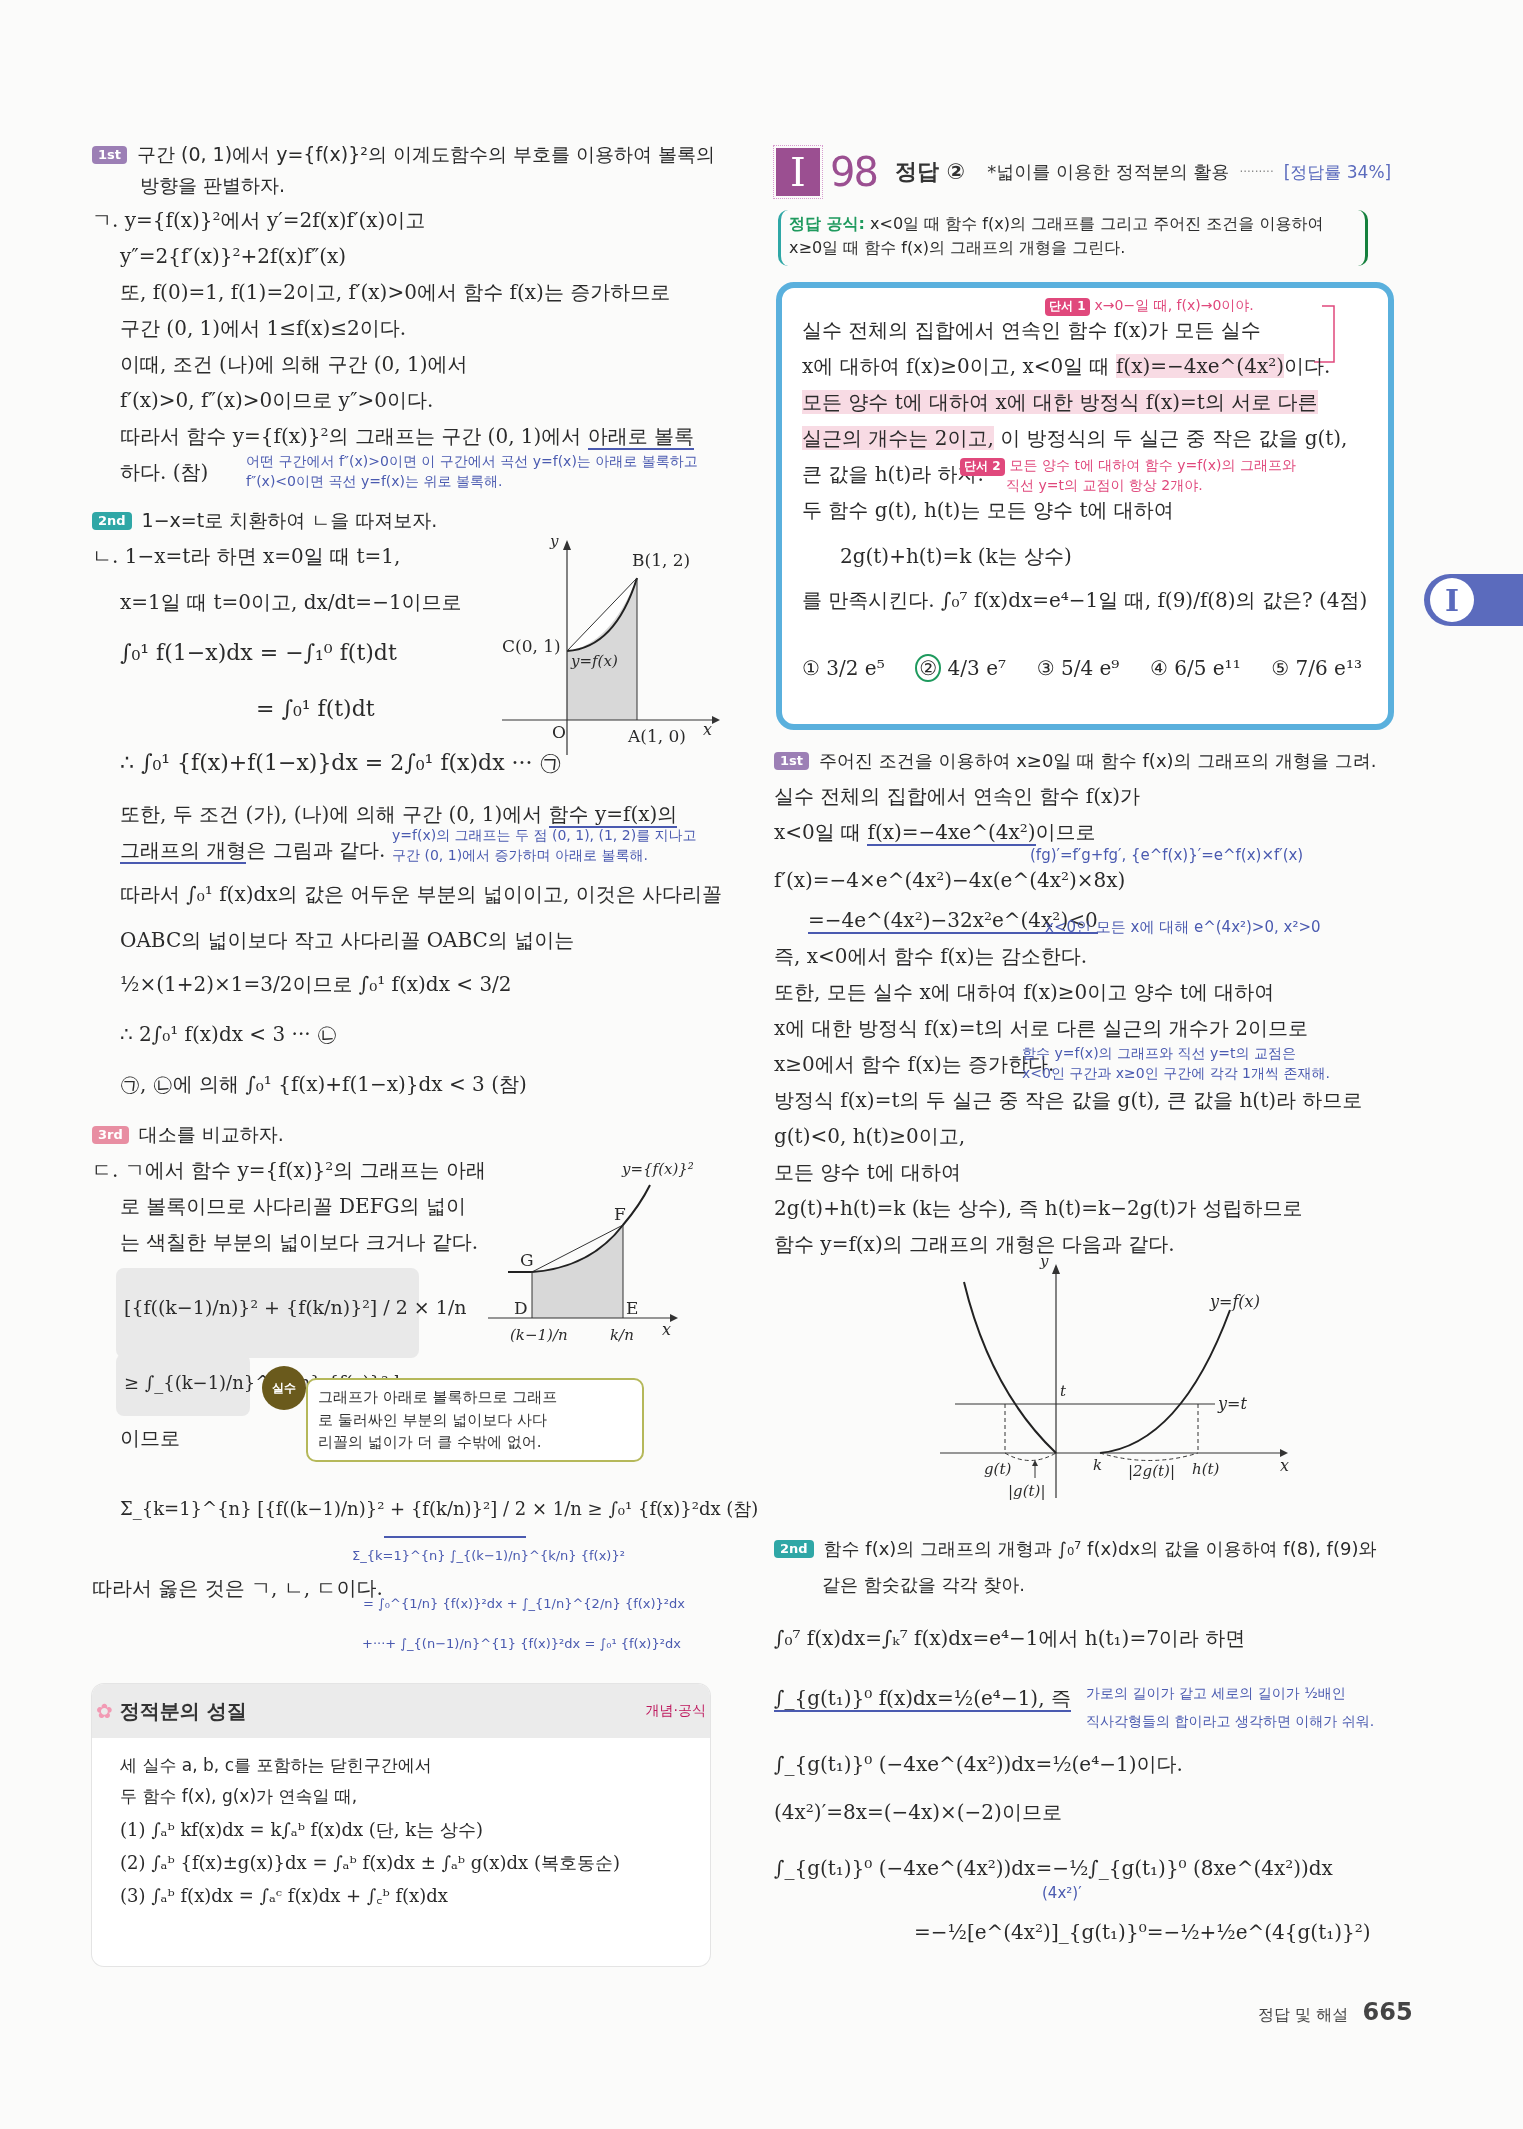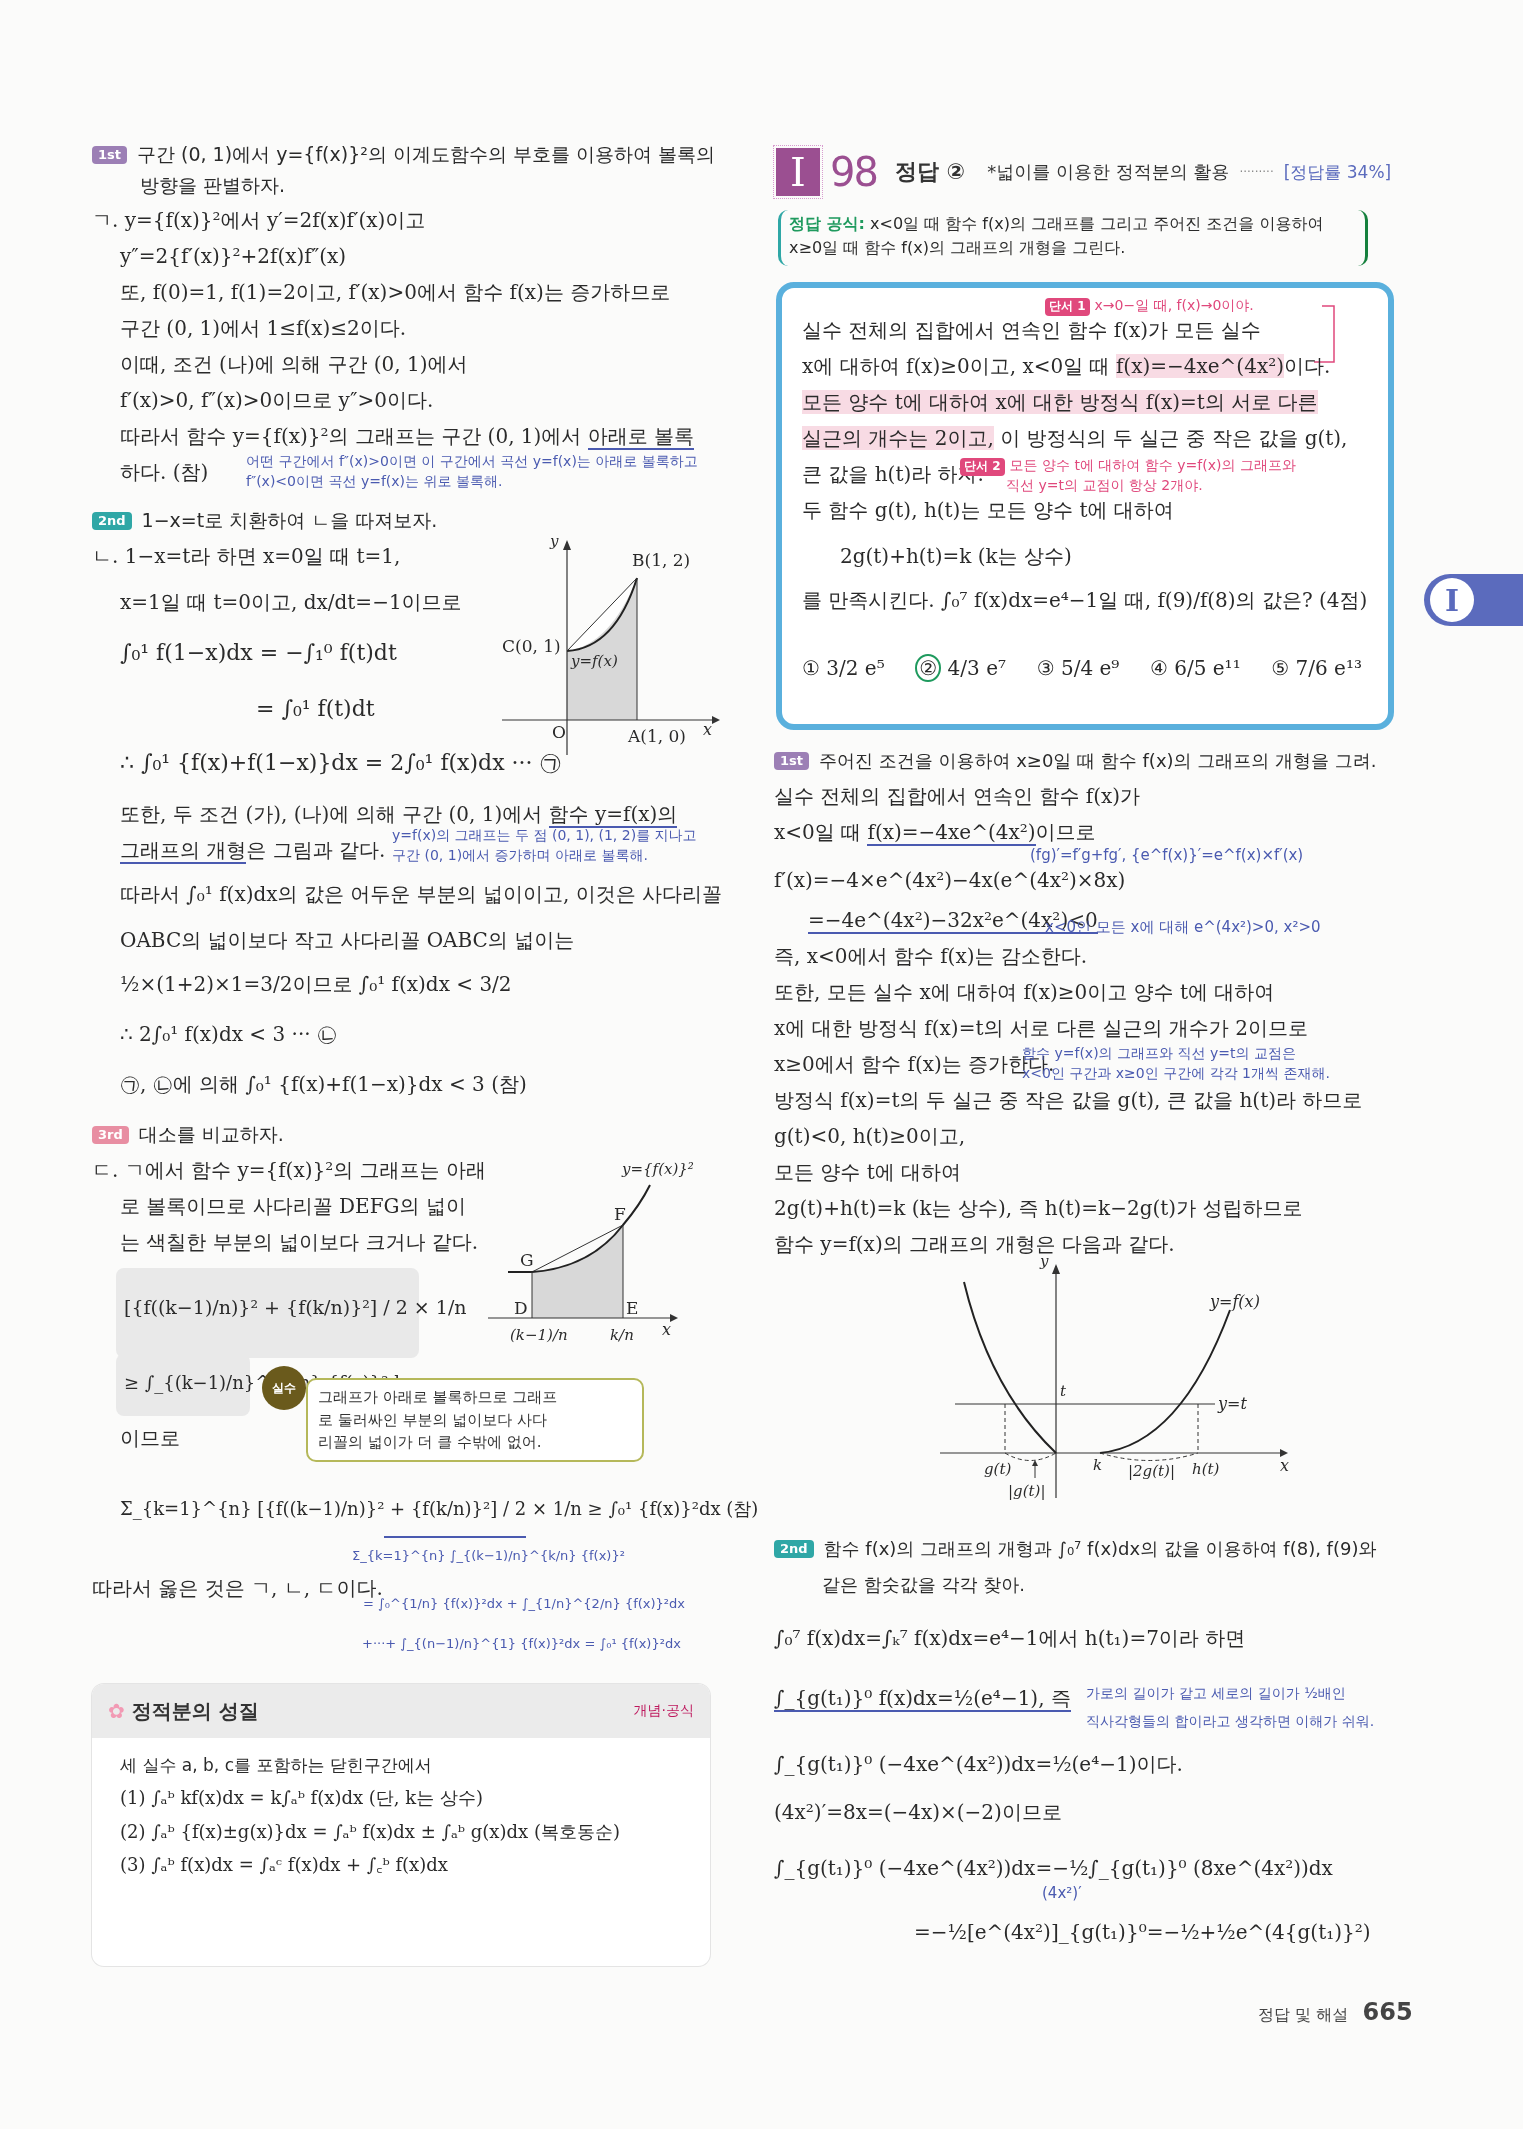--- a/index.html
+++ b/index.html
@@ -11,21 +11,21 @@
   .b1{background:#9c7fb5}.b2{background:#2fa7a6}.b3{background:#e88ea2}
   .note{font-family:"DejaVu Sans",sans-serif;color:#4a5ab0;font-size:14px;line-height:1.3;position:absolute;white-space:nowrap}
   .pinknote{font-family:"DejaVu Sans",sans-serif;color:#e0487c;font-size:14px;position:absolute;white-space:nowrap;line-height:1.3}
   .ul{border-bottom:2px solid #4a5ab0}
   .hl{background:#f8dbe4}
   .tag{display:inline-block;background:#e0487c;color:#fff;font-size:12px;font-weight:bold;border-radius:4px;padding:1px 4px;margin-right:5px}
   svg{position:absolute;overflow:visible}
   .graybox{position:absolute;background:#e9e9e9;border-radius:8px}
   .tip{position:absolute;border:2px solid #b5b85a;border-radius:10px;background:#fff;font-family:"DejaVu Sans",sans-serif;font-size:15px;line-height:1.5;padding:6px 10px;color:#333}
   .prop-box{position:absolute;left:92px;top:1684px;width:618px;height:282px;background:#fff;border-radius:12px;box-shadow:0 0 0 1px #e4e4e4}
-  .prop-head{height:54px;background:#ebebeb;border-radius:12px 12px 0 0;padding:12px 16px;display:flex;justify-content:space-between;align-items:center}
+  .prop-head{height:54px;background:#ebebeb;border-radius:12px 12px 0 0;padding:12px 4px;display:flex;justify-content:space-between;align-items:center}
   .prop-title{font-family:"DejaVu Sans",sans-serif;font-size:20px;font-weight:bold;color:#333}
   .prop-tag{font-family:"DejaVu Sans",sans-serif;font-size:14px;color:#be185d}
   .prop-body{padding:12px 28px;font-size:18px;line-height:1.85}
   .qbox{position:absolute;left:776px;top:282px;width:618px;height:448px;border:6px solid #5ab0dd;border-radius:18px;background:#fff}
   .qhead{position:absolute;left:776px;top:148px}
   .chip{position:absolute;left:1424px;top:574px;width:99px;height:52px;background:#5b6bbd;border-radius:26px 0 0 26px}
   .chip-circle{position:absolute;left:6px;top:4px;width:44px;height:44px;border-radius:50%;background:#fff;display:flex;align-items:center;justify-content:center;color:#5b6bbd;font-size:30px;font-weight:bold}
   .footer{position:absolute;left:1258px;top:1998px;font-family:"DejaVu Sans",sans-serif;color:#444}
 </style>
 </head>
@@ -147,20 +147,21 @@
   <div class="prop-box">
     <div class="prop-head">
       <div class="prop-title">
         <span style="color:#f29ab4">✿</span>
         <span>정적분의 성질</span>
       </div>
       <div class="prop-tag">개념·공식</div>
     </div>
     <div class="prop-body">
       <div class="sans" style="font-size:17px">세 실수 a, b, c를 포함하는 닫힌구간에서</div>
+      <div class="sans" style="font-size:17px">두 함수 f(x), g(x)가 연속일 때,</div>
       <div>(1) ∫ₐᵇ kf(x)dx = k∫ₐᵇ f(x)dx (단, k는 상수)</div>
       <div>(2) ∫ₐᵇ {f(x)±g(x)}dx = ∫ₐᵇ f(x)dx ± ∫ₐᵇ g(x)dx (복호동순)</div>
       <div>(3) ∫ₐᵇ f(x)dx = ∫ₐᶜ f(x)dx + ∫꜀ᵇ f(x)dx</div>
     </div>
   </div>
 </div>
 
 <div>
 
   <div class="qhead" style="display:flex;align-items:center;gap:10px">

